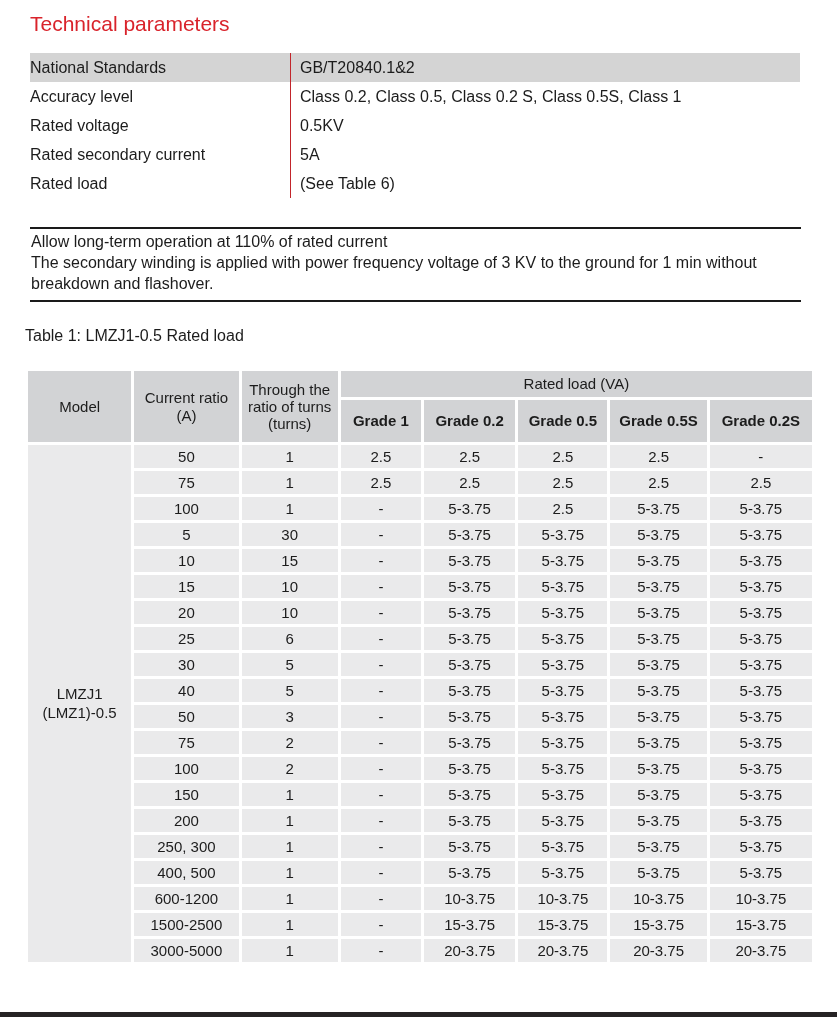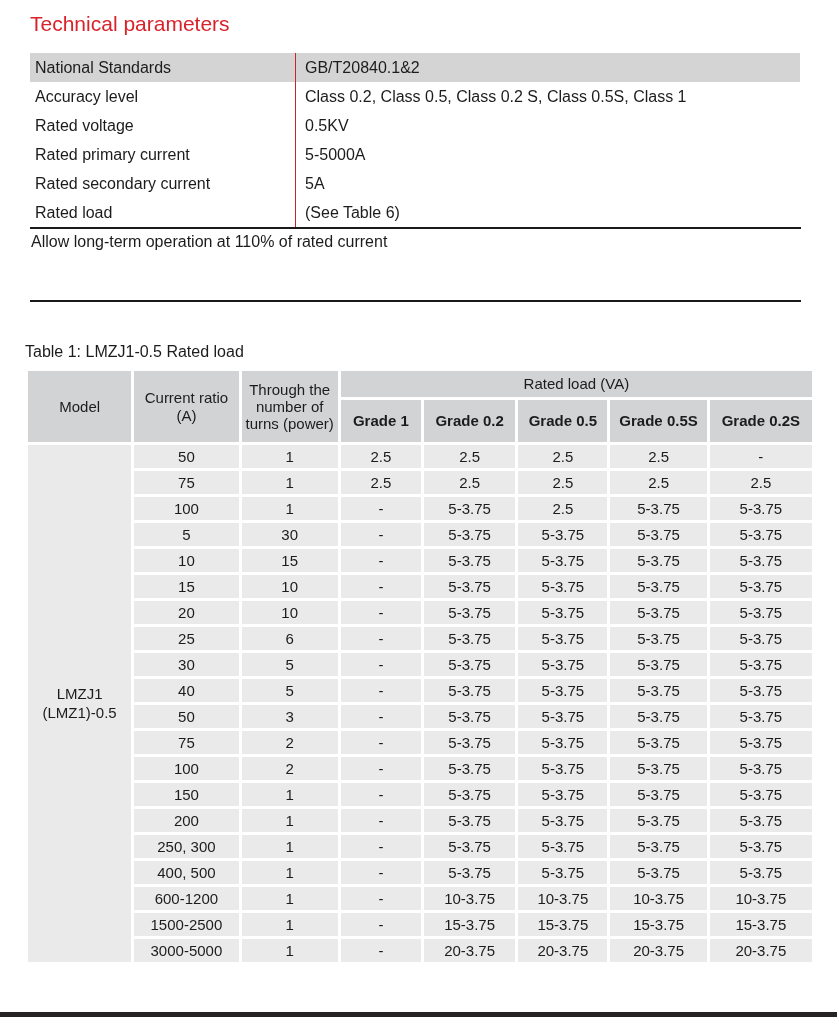--- a/index.html
+++ b/index.html
@@ -10,32 +10,32 @@
     position:absolute; left:30px; top:12px;
     font-size:21px; color:#d9232b; letter-spacing:0;
   }
 
   
   .spec-table {
     position:absolute; left:30px; top:53px; width:770px;
     border-collapse:collapse; font-size:16px; table-layout:fixed;
   }
   .spec-table td { height:29px; vertical-align:middle; padding:0; }
-  .spec-table td.spec-label { width:260px; padding-left:5px; }
+  .spec-table td.spec-label { width:260px; }
   .spec-table td.spec-value { border-left:1px solid #c2252b; padding-left:9px; }
   .spec-table tr.shaded { background:#d4d4d4; }
 
   .rule { position:absolute; left:30px; width:771px; height:2px; background:#1a1a1a; }
   .rule-top { top:227px; }
   .rule-bottom { top:300px; }
 
   .notes { position:absolute; left:31px; top:231px; width:762px; font-size:16px; line-height:21px; }
   .notes p { margin:0; }
 
-  .t1-caption { position:absolute; left:25px; top:343px; font-size:16px; }
+  .t1-caption { position:absolute; left:25px; top:327px; font-size:16px; }
 
   
   .t1 {
     position:absolute; left:25px; top:368px; width:790px;
     border-collapse:separate; border-spacing:3px; table-layout:fixed;
     font-size:15px; text-align:center;
   }
   .t1 th {
     background:#d2d3d5; font-weight:normal; line-height:1.15;
     padding:1px 0; vertical-align:middle;
@@ -63,38 +63,35 @@
         </tr>
         <tr>
           <td class="spec-label">Accuracy level</td>
           <td class="spec-value">Class 0.2, Class 0.5, Class 0.2 S, Class 0.5S, Class 1</td>
         </tr>
         <tr>
           <td class="spec-label">Rated voltage</td>
           <td class="spec-value">0.5KV</td>
         </tr>
         <tr>
-          <td class="spec-label">Rated primary current</td>
-          <td class="spec-value">5-5000A</td>
-        </tr>
-        <tr>
           <td class="spec-label">Rated secondary current</td>
           <td class="spec-value">5A</td>
         </tr>
         <tr>
           <td class="spec-label">Rated load</td>
           <td class="spec-value">(See Table 6)</td>
         </tr>
       </tbody>
   </table>
 
   <div class="rule rule-top"></div>
 
   <div class="notes">
     <p>Allow long-term operation at 110% of rated current</p>
+    <p>The secondary winding is applied with power frequency voltage of 3 KV to the ground for 1 min without breakdown and flashover.</p>
   </div>
 
   <div class="rule rule-bottom"></div>
 
   <div class="t1-caption">Table 1: LMZJ1-0.5 Rated load</div>
 
   <table class="t1">
     <colgroup>
       <col style="width:103px">
         <col style="width:104px">
@@ -102,21 +99,21 @@
       <col style="width:80px">
         <col style="width:91px">
         <col style="width:89px">
       <col style="width:96px">
         <col style="width:102px">
     </colgroup>
     <thead>
       <tr class="h1">
         <th rowspan="2">Model</th>
         <th rowspan="2">Current ratio (A)</th>
-        <th rowspan="2">Through the number of turns (power)</th>
+        <th rowspan="2">Through the ratio of turns (turns)</th>
         <th colspan="5">Rated load (VA)</th>
       </tr>
       <tr class="h2">
         <th>Grade 1</th>
         <th>Grade 0.2</th>
         <th>Grade 0.5</th>
         <th>Grade 0.5S</th>
         <th>Grade 0.2S</th>
       </tr>
     </thead>

